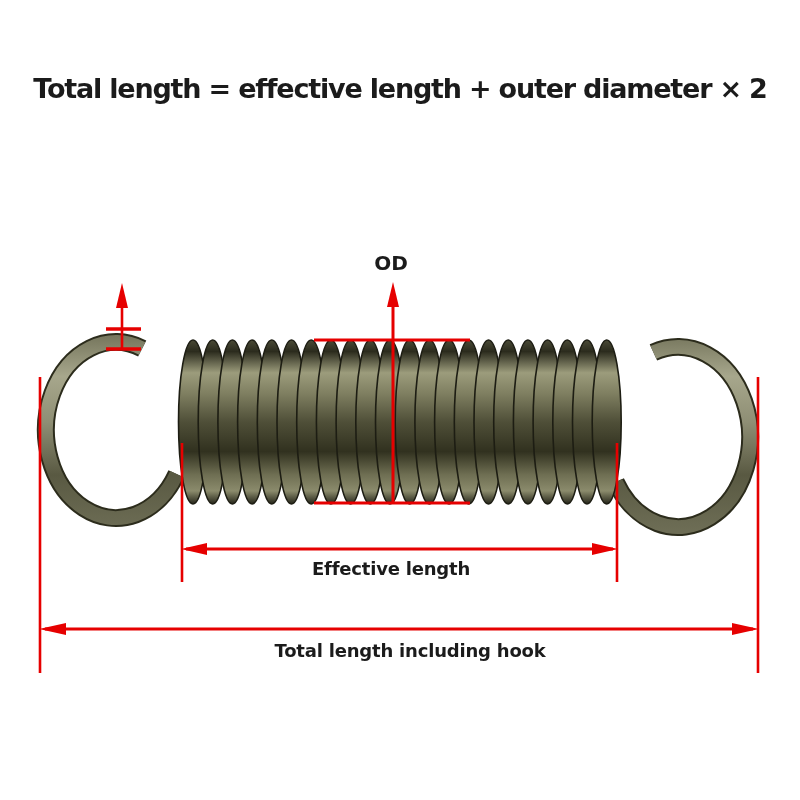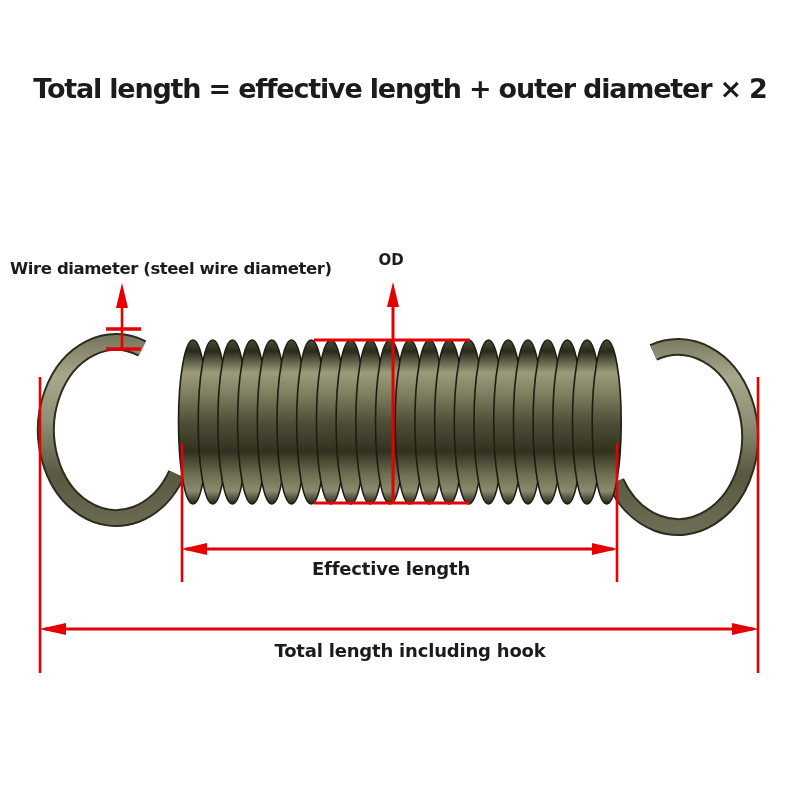--- a/index.html
+++ b/index.html
@@ -7,31 +7,30 @@
     position:relative; width:800px; height:800px; background:#ffffff;
     overflow:hidden; font-family:"DejaVu Sans","Liberation Sans",sans-serif;
   }
   .canvas svg { position:absolute; left:0; top:0; }
   .txt { position:absolute; color:#1b1b1b; font-weight:bold; white-space:nowrap; }
   .title {
     left:400px; top:71px; transform:translateX(-50%);
     font-size:27px; letter-spacing:-1.2px; line-height:1.3;
   }
   .wire-label { left:10px;  top:259px; font-size:16.5px; letter-spacing:-0.4px; }
-  .od-label   { left:391px; top:251px; transform:translateX(-50%); font-size:15px; }
+  .od-label   { left:391px; top:251px; transform:translateX(-50%); font-size:20px; }
   .eff-label  { left:391px; top:558px; transform:translateX(-50%); font-size:18px; letter-spacing:-0.2px; }
   .total-label{ left:403px; top:640px; transform:translateX(-50%); font-size:18px; letter-spacing:-0.2px;margin-left:7px; }
 </style>
 </head>
 <body>
 
 <div class="canvas">
 
   <div class="txt title">Total length = effective length + outer diameter × 2</div>
-  <div class="txt wire-label">Wire diameter (steel wire diameter)</div>
   <div class="txt od-label">OD</div>
   <div class="txt eff-label">Effective length</div>
   <div class="txt total-label">Total length including hook</div>
 
   <svg width="800" height="800" viewBox="0 0 800 800">
     <defs>
       <linearGradient id="coilGrad" gradientUnits="userSpaceOnUse" x1="0" y1="340" x2="0" y2="504">
         <stop offset="0" stop-color="#4a4a36"></stop>
         <stop offset="0.07" stop-color="#2b2b1d"></stop>
         <stop offset="0.20" stop-color="#9c9c7c"></stop>

